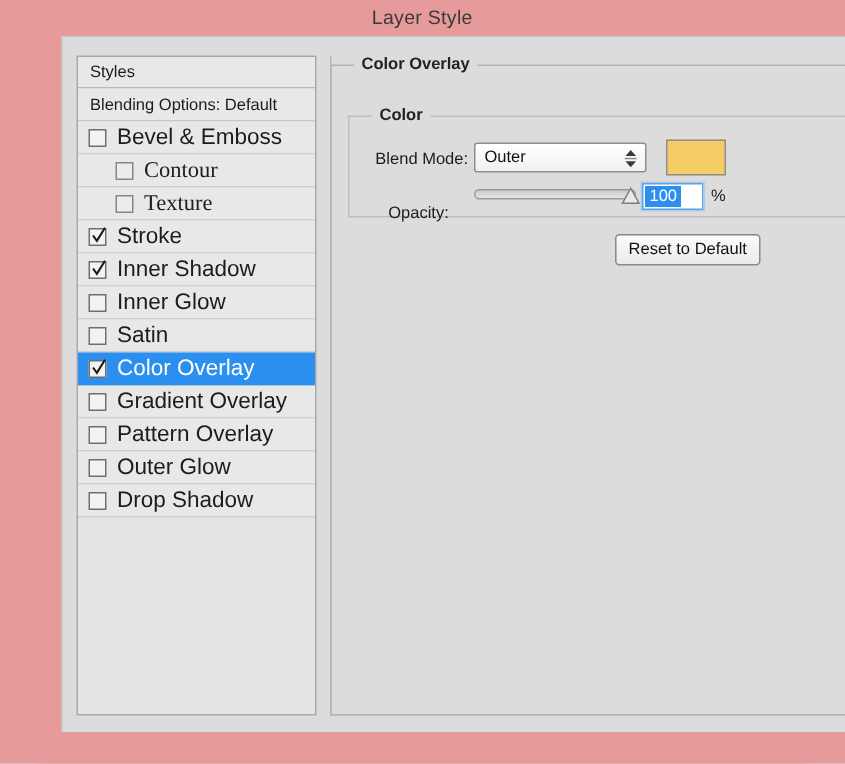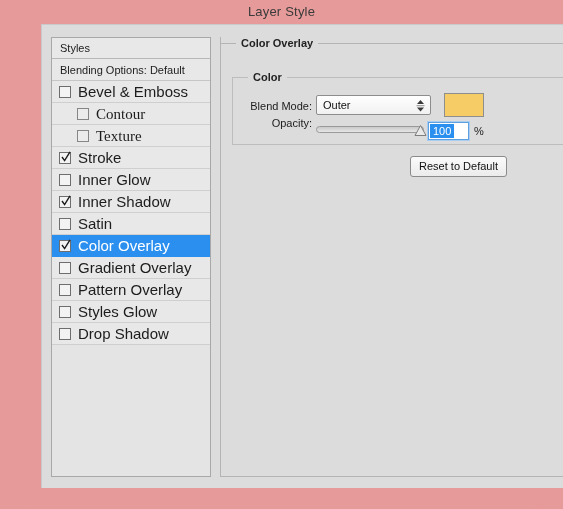--- a/index.html
+++ b/index.html
@@ -217,23 +217,23 @@
     left: 402px; top: 68px;
     width: 40px; height: 24px;
     background: #f5cc66;
     border: 1px solid #8e8e8e;
     box-sizing: border-box;
   }
 
   
   .lbl-opacity {
     position: absolute;
-    left: 204px; top: 92px;
+    left: 204px; top: 111px;
     width: 66px;
-    text-align: right;
+    text-align: center;
     font-size: 11px;
     color: #1c1c1c;
   }
   .slider {
     position: absolute;
     left: 274px; top: 101px;
     width: 108px; height: 7px;
     background: linear-gradient(#c9c9c9, #e6e6e6);
     border: 1px solid #9a9a9a;
     border-radius: 4px;
@@ -312,30 +312,30 @@
           </div>
           <div class="effect-row">
             <span class="cbox">
               <svg class="tick" viewBox="0 0 10 12">
                 <path d="M1 6 L3.6 9.6 L9 0.8" fill="none" stroke="#1a1a1a" stroke-width="1.4"></path>
               </svg>
             </span>
             <span class="eff-label">Stroke</span>
           </div>
           <div class="effect-row">
-            <span class="cbox"></span>
-            <span class="eff-label">Inner Glow</span>
-          </div>
-          <div class="effect-row">
             <span class="cbox">
               <svg class="tick" viewBox="0 0 10 12">
                 <path d="M1 6 L3.6 9.6 L9 0.8" fill="none" stroke="#1a1a1a" stroke-width="1.4"></path>
               </svg>
             </span>
             <span class="eff-label">Inner Shadow</span>
+          </div>
+          <div class="effect-row">
+            <span class="cbox"></span>
+            <span class="eff-label">Inner Glow</span>
           </div>
           <div class="effect-row">
             <span class="cbox"></span>
             <span class="eff-label">Satin</span>
           </div>
           <div class="effect-row selected">
             <span class="cbox">
               <svg class="tick" viewBox="0 0 10 12">
                 <path d="M1 6 L3.6 9.6 L9 0.8" fill="none" stroke="#1a1a1a" stroke-width="1.4"></path>
               </svg>
@@ -345,21 +345,21 @@
           <div class="effect-row">
             <span class="cbox"></span>
             <span class="eff-label">Gradient Overlay</span>
           </div>
           <div class="effect-row">
             <span class="cbox"></span>
             <span class="eff-label">Pattern Overlay</span>
           </div>
           <div class="effect-row">
             <span class="cbox"></span>
-            <span class="eff-label">Styles Glow</span>
+            <span class="eff-label">Outer Glow</span>
           </div>
           <div class="effect-row">
             <span class="cbox"></span>
             <span class="eff-label">Drop Shadow</span>
           </div>
         </div>
       <div class="list-filler" style="height:110px;"></div>
     </div>
 
     <div class="right-pane"></div>

